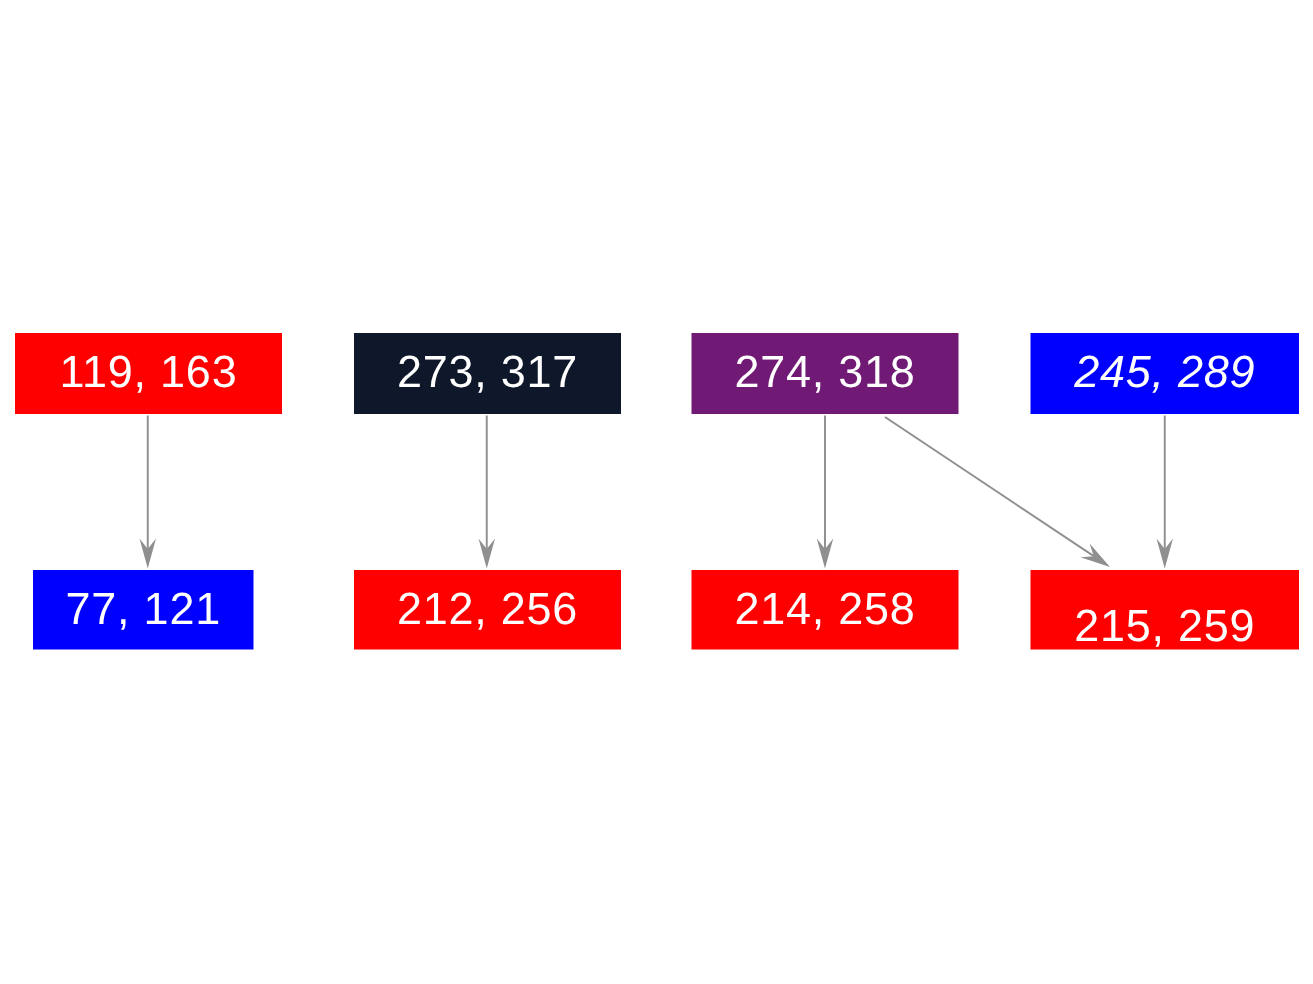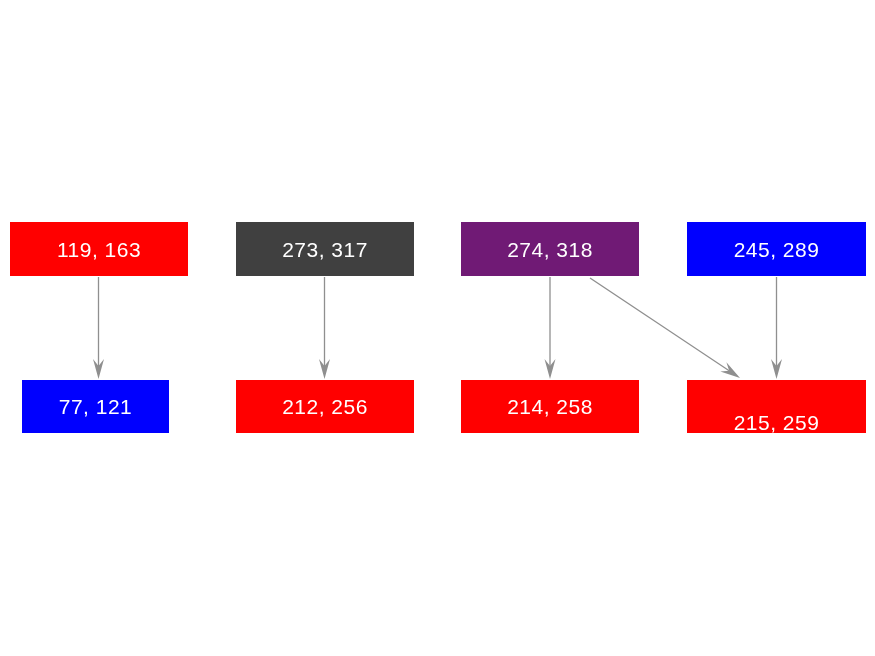--- a/index.html
+++ b/index.html
@@ -25,21 +25,21 @@
   }
   .node {
     position: absolute;
     display: flex;
     align-items: center;
     justify-content: center;
     box-sizing: border-box;
   }
   .node-label {
     color: #ffffff;
-    font-size: 21px;
+    font-size: 30px;
     line-height: 1;
     white-space: nowrap;
     letter-spacing: 0.5px;
   }
 </style>
 </head>
 <body>
 
 <div id="canvas" style="width: 875px; height: 656px; background: rgb(255, 255, 255);">
   <svg id="edges-layer" xmlns="http://www.w3.org/2000/svg" viewBox="0 0 875 656">
@@ -50,28 +50,28 @@
       <line x1="550" y1="277" x2="550" y2="366" stroke="#8f8f8f" stroke-width="1.3"></line>
       <path d="M 550 379 L 544.5 359 L 550 366 L 555.5 359 Z" fill="#8f8f8f"></path>
       <line x1="590" y1="278" x2="729.183346173608" y2="370.788897449072" stroke="#8f8f8f" stroke-width="1.3"></line>
       <path d="M 740 378 L 720.3081430340044 371.4822726943535 L 729.183346173608 370.788897449072 L 726.409845192482 362.3297194566373 Z" fill="#8f8f8f"></path>
       <line x1="776.5" y1="277" x2="776.5" y2="366" stroke="#8f8f8f" stroke-width="1.3"></line>
       <path d="M 776.5 379 L 771 359 L 776.5 366 L 782 359 Z" fill="#8f8f8f"></path>
     </svg>
 <div class="node" style="left: 10px; top: 222px; width: 178px; height: 54px; background: rgb(255, 0, 0);">
       <span class="node-label" style="color: rgb(255, 255, 255);">119, 163</span>
     </div>
-    <div class="node" style="left: 236px; top: 222px; width: 178px; height: 54px; background: #404040;">
+    <div class="node" style="left: 236px; top: 222px; width: 178px; height: 54px; background: #0f172a;">
       <span class="node-label" style="color: rgb(255, 255, 255);">273, 317</span>
     </div>
     <div class="node" style="left: 461px; top: 222px; width: 178px; height: 54px; background: #701a75;">
       <span class="node-label" style="color: rgb(255, 255, 255);">274, 318</span>
     </div>
     <div class="node" style="left: 687px; top: 222px; width: 179px; height: 54px; background: rgb(0, 0, 255);">
-      <span class="node-label" style="color: rgb(255, 255, 255);">245, 289</span>
+      <span class="node-label" style="color: rgb(255, 255, 255); font-style: italic;">245, 289</span>
     </div>
     <div class="node" style="left: 22px; top: 380px; width: 147px; height: 53px; background: rgb(0, 0, 255);">
       <span class="node-label" style="color: rgb(255, 255, 255);">77, 121</span>
     </div>
     <div class="node" style="left: 236px; top: 380px; width: 178px; height: 53px; background: rgb(255, 0, 0);">
       <span class="node-label" style="color: rgb(255, 255, 255);">212, 256</span>
     </div>
     <div class="node" style="left: 461px; top: 380px; width: 178px; height: 53px; background: rgb(255, 0, 0);">
       <span class="node-label" style="color: #ffffff;">214, 258</span>
     </div>

